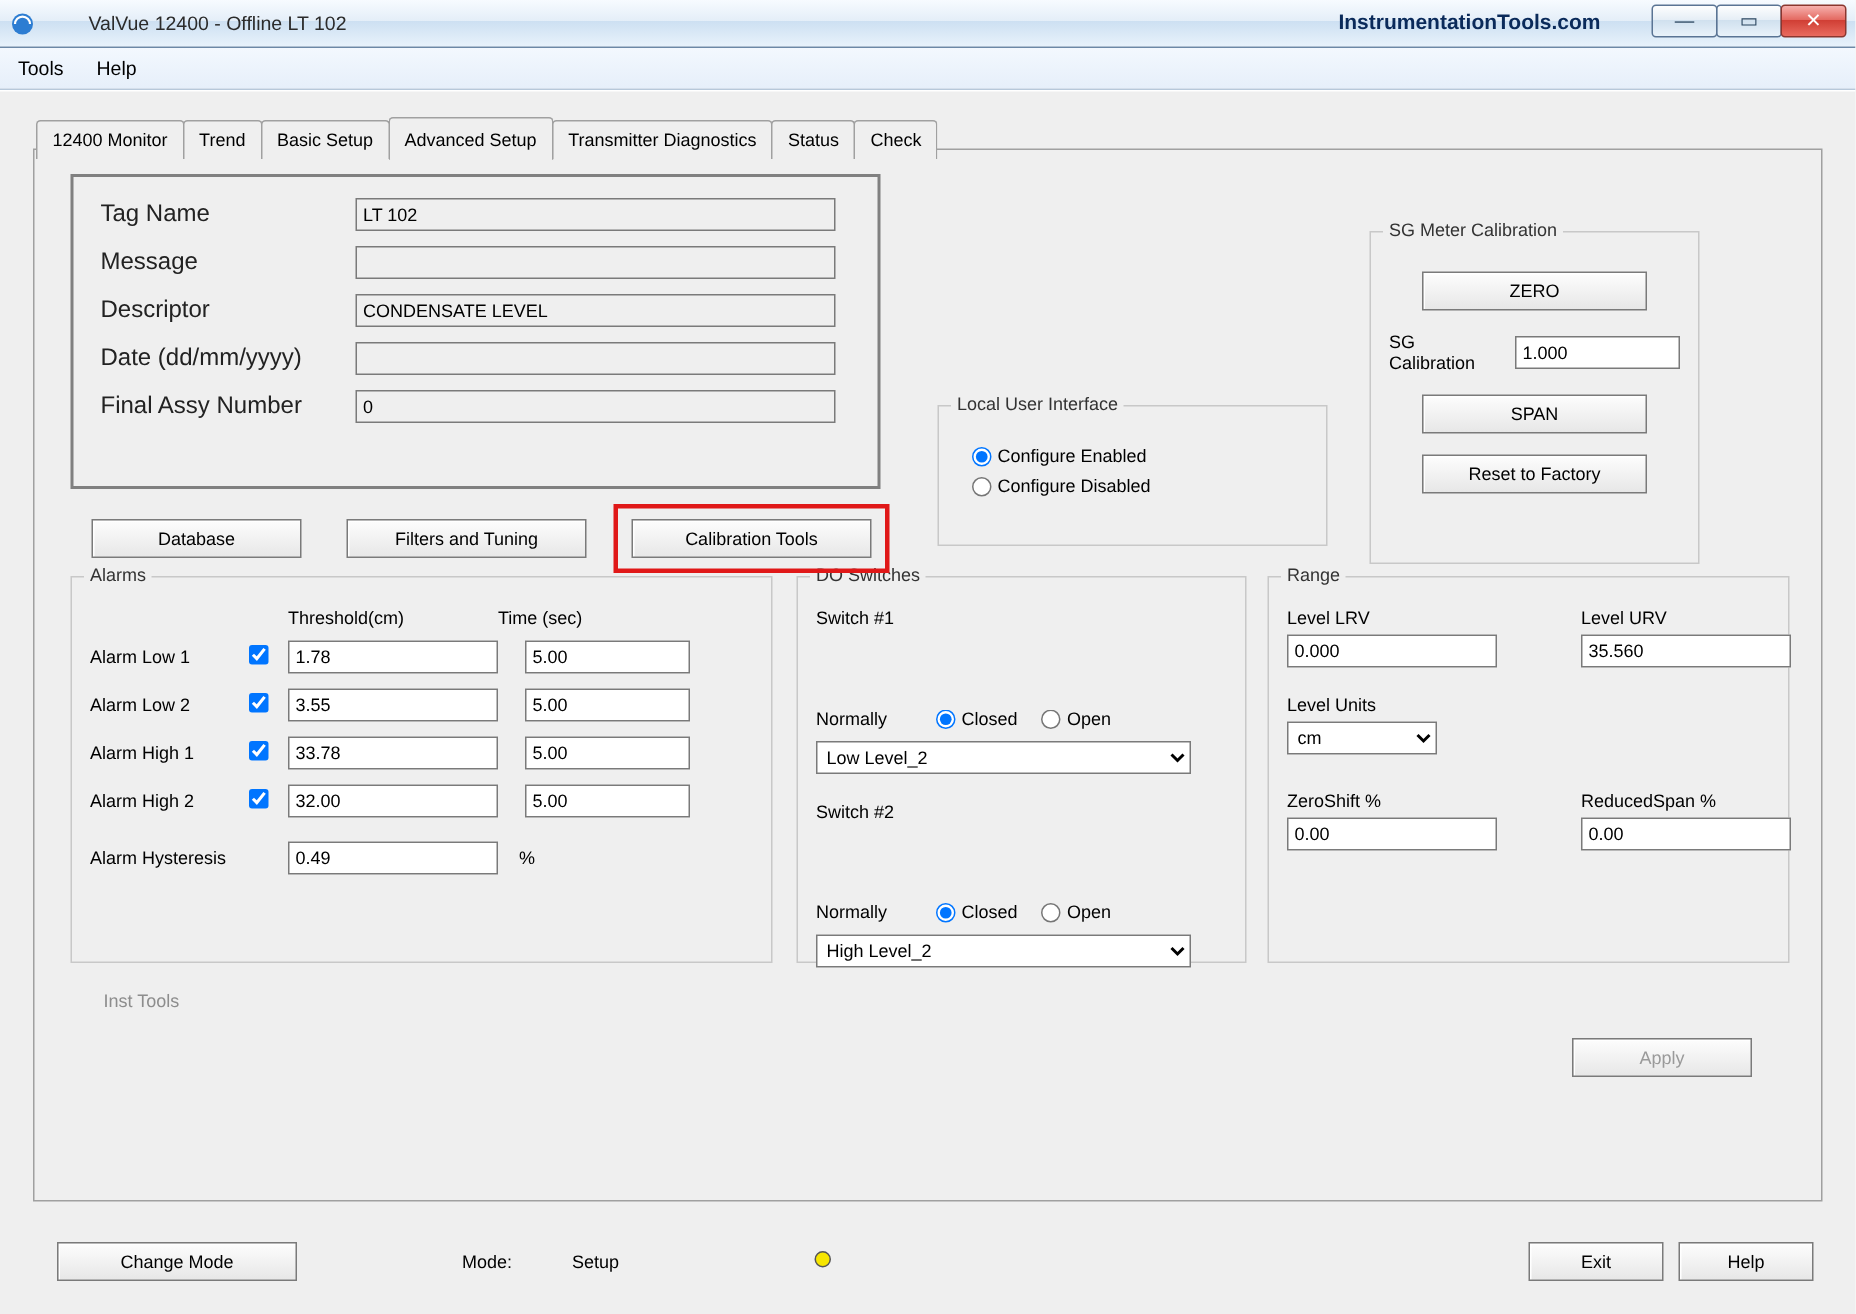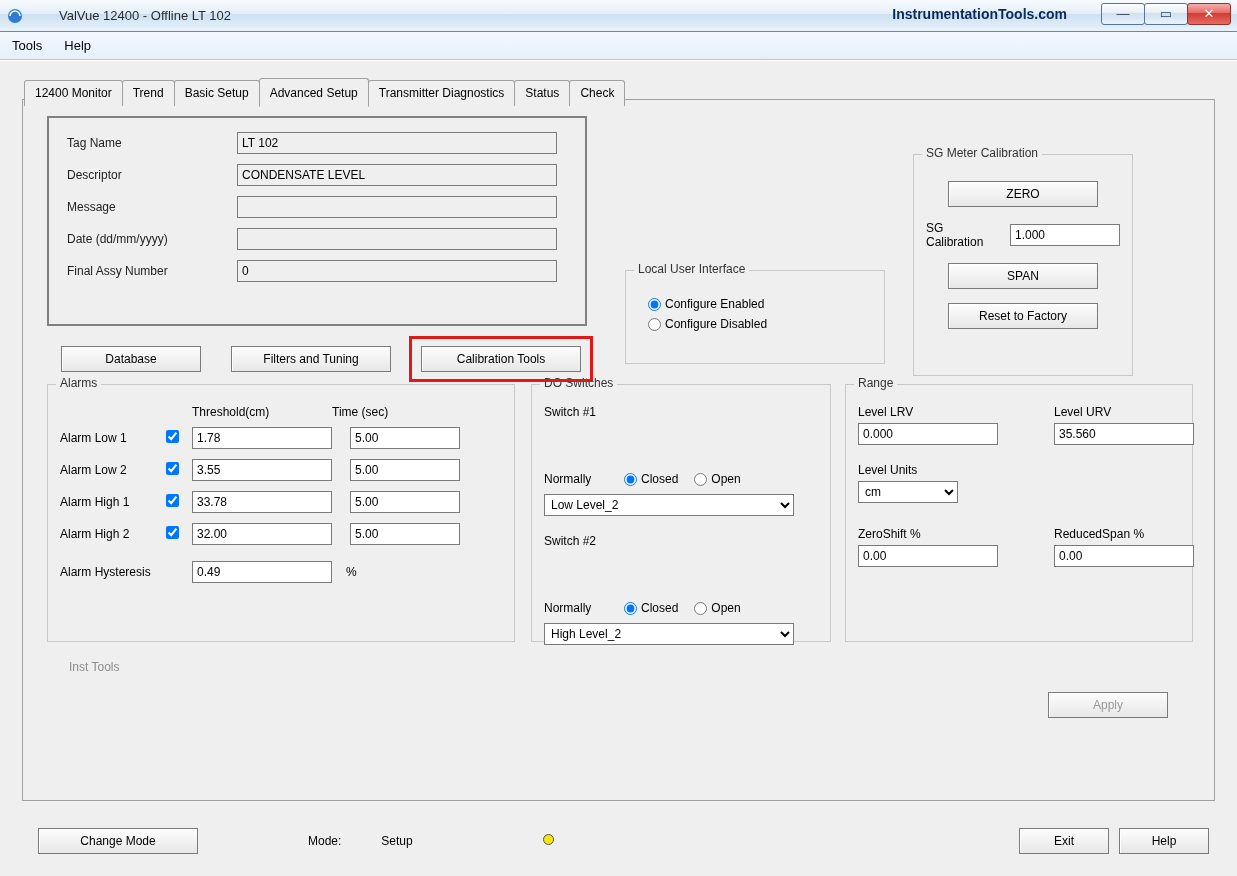--- a/index.html
+++ b/index.html
@@ -121,21 +121,21 @@
     background:linear-gradient(to bottom,#fdfdfd,#e7e7e7);
     padding:0 12px;
     font-size:12px;
     font-family:inherit;
     box-shadow:1px 1px 0 #fff inset;
     cursor:pointer;
     min-width:80px;
     text-align:center;
   }
   .btn.disabled { color:#9a9a9a; }
-  label.lbl { font-size:12px; color:#222; }
+  label.lbl { font-size:16px; color:#222; }
   .row { display:flex; align-items:center; }
   .chk { width:13px; height:13px; margin:0 6px 0 0;}
   .radio { width:13px; height:13px; margin:0 4px 0 0;}
   .sel {
     height:22px; border:1px solid #7a7a7a; background:#fff;
     font-size:12px; font-family:inherit; padding:1px 2px;
   }
   .dot {
     width:11px; height:11px; border-radius:50%;
     background:#f7e600; border:1px solid #555;
@@ -255,26 +255,26 @@
 </div>
 
 <div class="tabpage">
 
   <div class="info-frame">
     <div class="irow">
       <label class="lbl ilbl">Tag Name</label>
       <input class="txt ro" readonly="" value="LT 102" style="">
     </div>
     <div class="irow">
+      <label class="lbl ilbl">Message</label>
+      <input class="txt ro" readonly="" value="" style="">
+    </div>
+    <div class="irow">
       <label class="lbl ilbl">Descriptor</label>
       <input class="txt ro" readonly="" value="CONDENSATE LEVEL" style="">
-    </div>
-    <div class="irow">
-      <label class="lbl ilbl">Message</label>
-      <input class="txt ro" readonly="" value="" style="">
     </div>
     <div class="irow">
       <label class="lbl ilbl">Date (dd/mm/yyyy)</label>
       <input class="txt ro" readonly="" value="" style="">
     </div>
     <div class="irow">
       <label class="lbl ilbl">Final Assy Number</label>
       <input class="txt ro" readonly="" value="0" style="">
     </div>
   </div>

